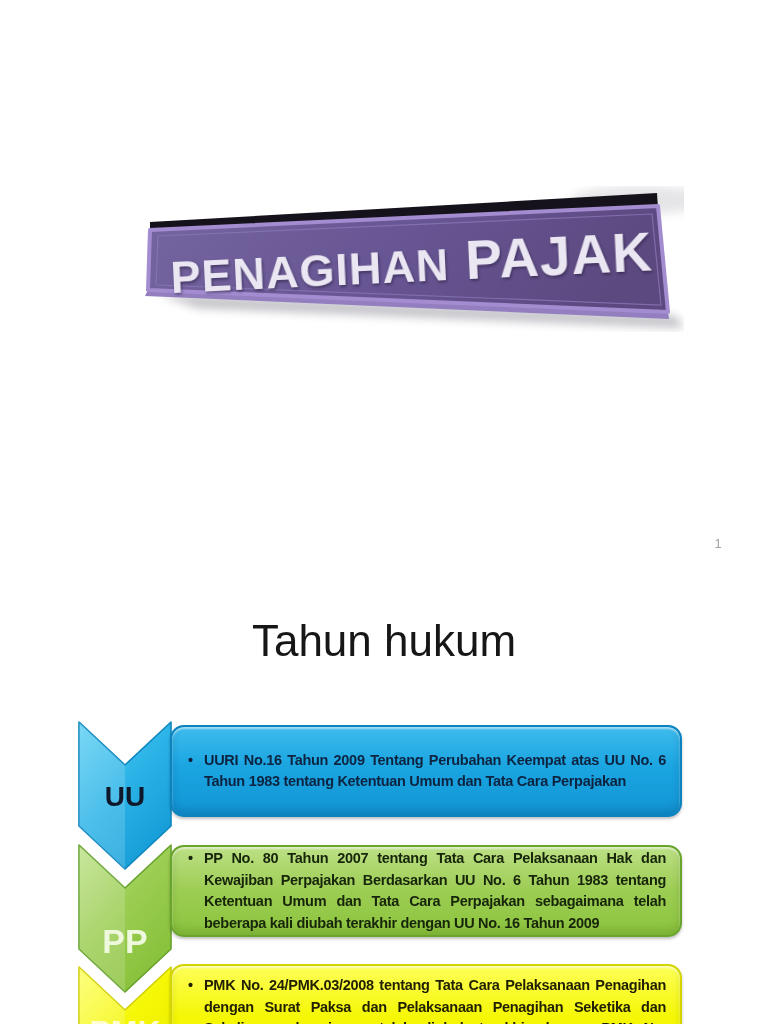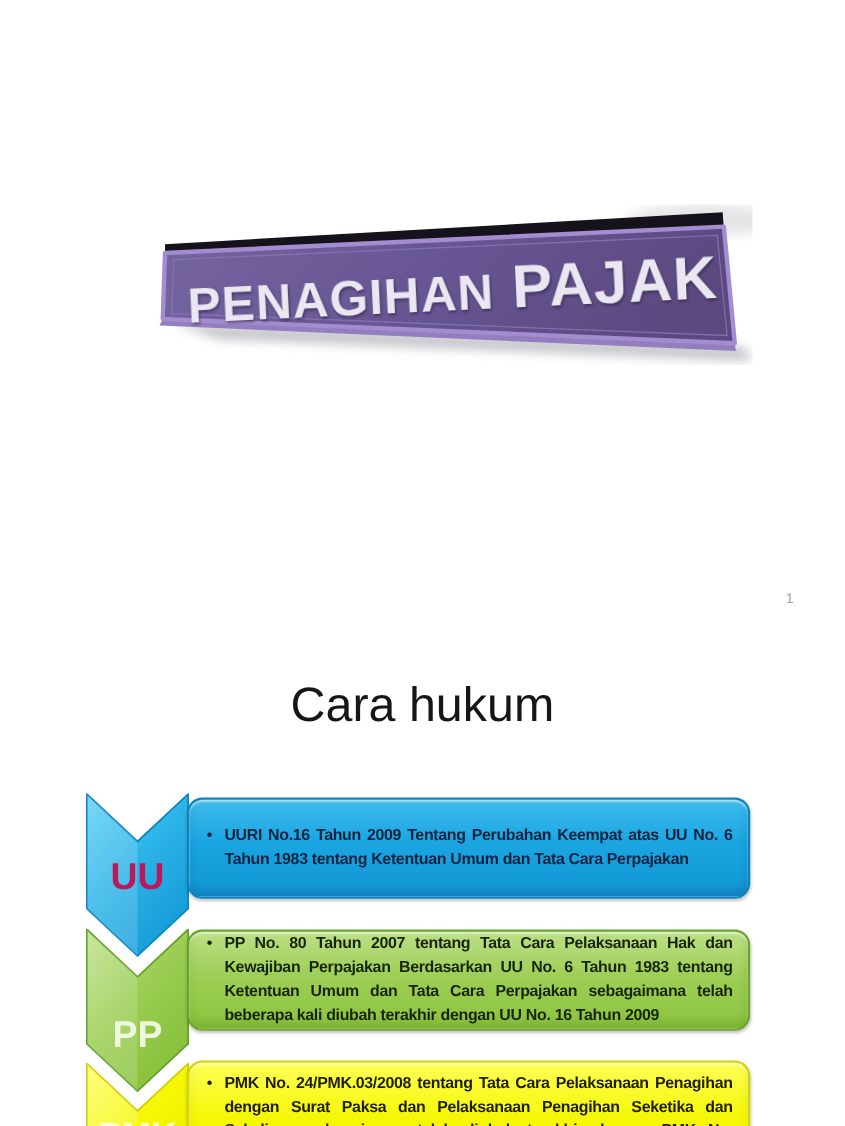--- a/index.html
+++ b/index.html
@@ -30,21 +30,21 @@
 
   .chevron{position:absolute;left:78px;width:94px;height:150px;}
   .chev-blue{top:721px;}
   .chev-green{top:844px;}
   .chev-yellow{top:966px;}
 
   .chev-label{
     position:absolute;left:78px;width:94px;text-align:center;
     font-weight:bold;line-height:36px;pointer-events:none;
   }
-  .lbl-uu{top:779px;font-size:34px;color:#be185d;}
+  .lbl-uu{top:779px;font-size:28px;color:#0f172a;}
   .lbl-pp{top:903px;font-size:34px;color:#eef8dd;margin-top:20px;}
   .lbl-pmk{top:1014px;font-size:32px;color:#ffffd2;}
 
   .law-box{
     position:absolute;left:170px;width:512px;
     border-radius:14px;box-sizing:border-box;
     display:flex;align-items:center;
     padding:4px 14px 4px 16px;
   }
   .box-blue{
@@ -100,21 +100,21 @@
 
     <polygon points="22,44 530,20 540,126 20,104" fill="url(#faceGrad)" stroke="#a38cd0" stroke-width="4" stroke-linejoin="round"></polygon>
     <polygon points="30,50 524,28 533,119 28,99" fill="none" stroke="#8a76b5" stroke-width="1.2" opacity="0.8"></polygon>
 
     <text class="banner-text" x="42" y="96" transform="rotate(-2.7 278 74)"><tspan font-size="45">PENAGIHAN</tspan><tspan font-size="55"> PAJAK</tspan></text>
   </svg>
 </div>
 
 <div class="page-num">1</div>
 
-<div class="slide-title">Cara hukum</div>
+<div class="slide-title">Tahun hukum</div>
 
 <svg class="chevron chev-blue" viewBox="0 0 94 150">
   <defs>
     <linearGradient id="gradB" x1="0" y1="0" x2="0.7" y2="1">
       <stop offset="0" stop-color="#62d1f3"></stop>
       <stop offset="0.5" stop-color="#2cb4e8"></stop>
       <stop offset="1" stop-color="#149bd6"></stop>
     </linearGradient>
   </defs>
   <polygon points="1,1 47,44 93,1 93,105 47,148 1,105" fill="url(#gradB)" stroke="#0d86c0" stroke-width="1.6" stroke-linejoin="round"></polygon>

